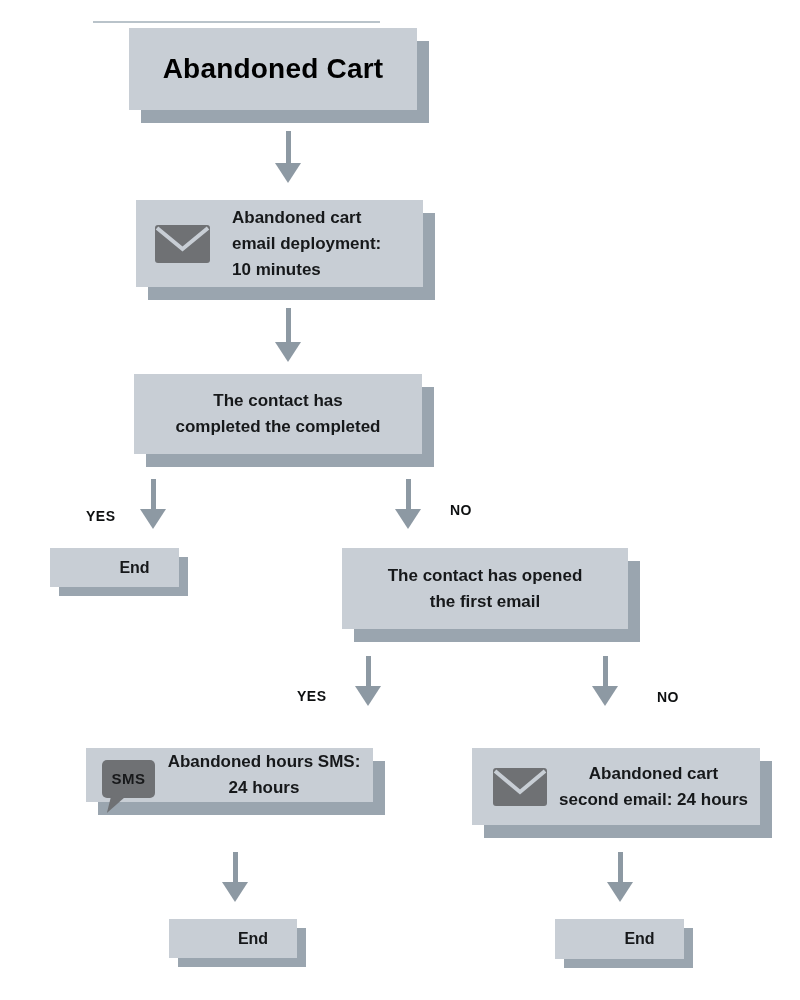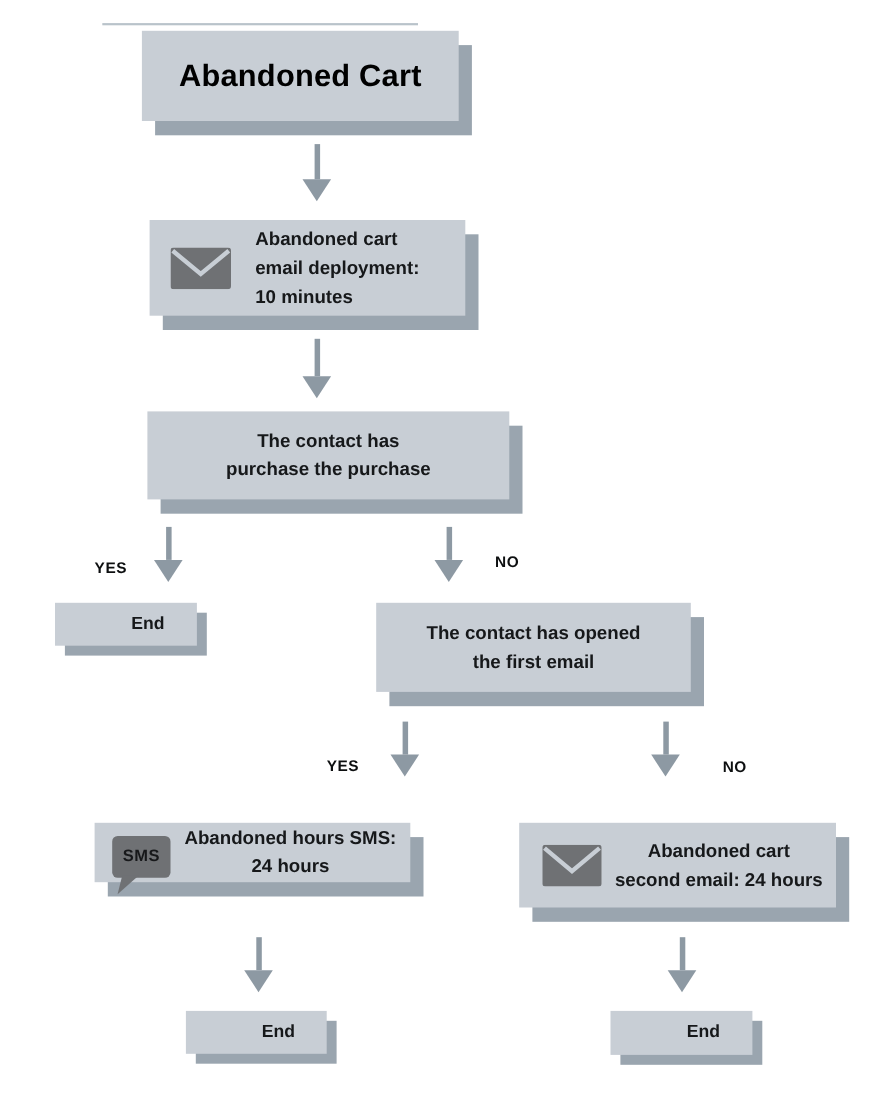--- a/index.html
+++ b/index.html
@@ -140,24 +140,24 @@
       <div>email deployment:</div>
       <div>10 minutes</div>
     </div>
   </div>
 
   <div class="arrow" style="left:275px; top:308px; height:54px;">
     <div class="stem"></div>
     <div class="head"></div>
   </div>
 
-  <div class="node" style="left:134px; top:374px; width:329px; height:80px;">
+  <div class="node" style="left:134px; top:374px; width:288px; height:80px;">
     <div class="node-text center">
       <div>The contact has</div>
-      <div>purchase the purchase</div>
+      <div>completed the completed</div>
     </div>
   </div>
 
   <div class="branch-label" style="left:86px; top:494px;">YES</div>
   <div class="branch-label" style="left:450px; top:488px;">NO</div>
 
   <div class="arrow" style="left:140px; top:479px; height:50px;">
     <div class="stem"></div>
     <div class="head"></div>
   </div>

